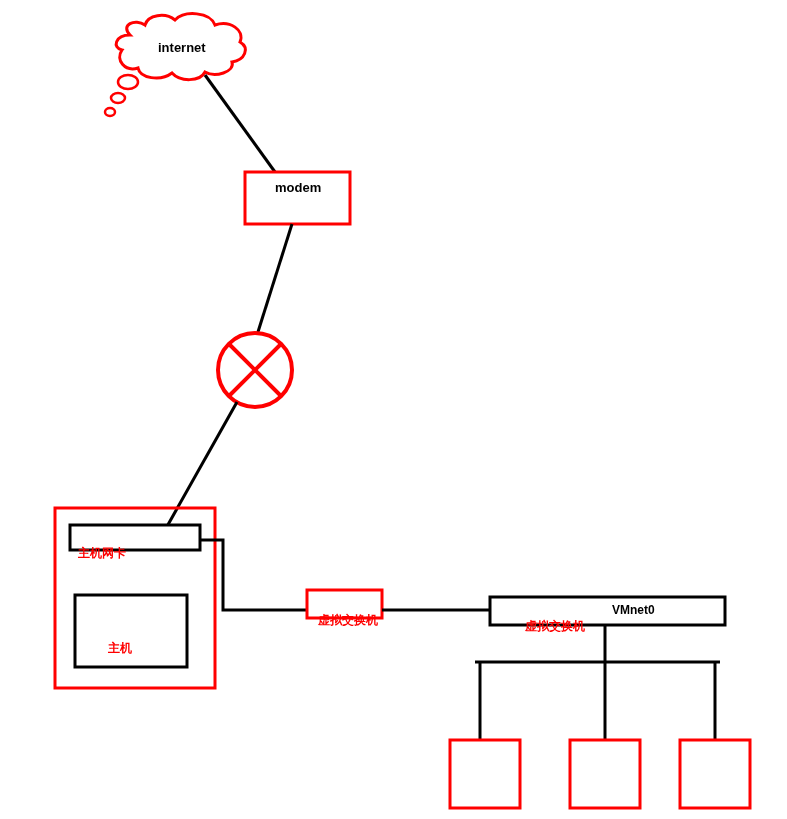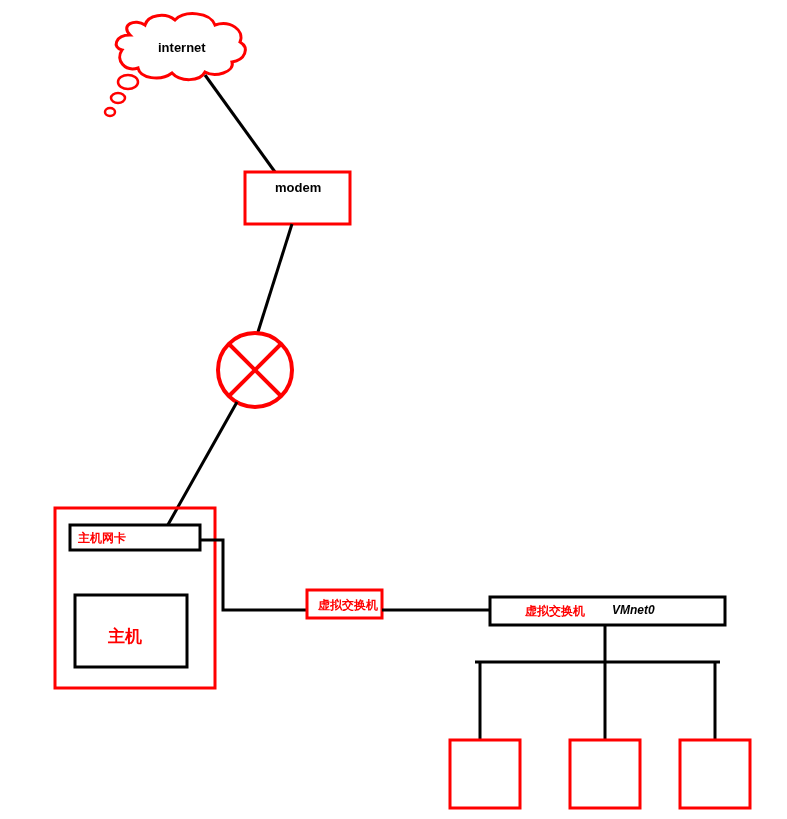--- a/index.html
+++ b/index.html
@@ -1,19 +1,19 @@
 <!DOCTYPE html>
 <html><head>
   <meta charset="utf-8">
   <style>
     * { margin: 0; padding: 0; box-sizing: border-box; }
     body { width: 787px; height: 819px; position: relative; background: #fff; font-family: Arial, sans-serif; }
     svg { position: absolute; top: 0; left: 0; }
     .label { position: absolute; font-size: 13px; font-weight: bold; color: #000; }
-    .label-red { color: #ff0000; }
+    .label-red { color: #ff0000; margin-top: 15px; }
   </style>
 </head>
 <body>
 
 <svg width="787" height="819">
 
   <g>
     <path d="M 130 35 
              C 120 25, 135 18, 145 25
              C 148 15, 165 12, 175 20
@@ -68,16 +68,16 @@
   <line x1="715" y1="662" x2="715" y2="740" stroke="#000" stroke-width="3"></line>
 
   <rect x="450" y="740" width="70" height="68" fill="#fff" stroke="#ff0000" stroke-width="3"></rect>
   <rect x="570" y="740" width="70" height="68" fill="#fff" stroke="#ff0000" stroke-width="3"></rect>
   <rect x="680" y="740" width="70" height="68" fill="#fff" stroke="#ff0000" stroke-width="3"></rect>
 </svg>
 
 <div class="label" style="left:158px; top:40px;">internet</div>
 <div class="label" style="left:275px; top:180px;">modem</div>
 <div class="label label-red" style="left:78px; top:530px; font-size:12px;">主机网卡</div>
-<div class="label label-red" style="left:108px; top:625px; font-size:17px;">主机</div>
+<div class="label label-red" style="left:108px; top:625px; font-size:12px;">主机</div>
 <div class="label label-red" style="left:318px; top:597px; font-size:12px;">虚拟交换机</div>
 <div class="label label-red" style="left:525px; top:603px; font-size:12px;text-align:center;">虚拟交换机</div>
-<div class="label" style="left:612px; top:603px; font-size:12px;font-style:italic;">VMnet0</div>
+<div class="label" style="left:612px; top:603px; font-size:12px;">VMnet0</div>
 
 </body></html>

